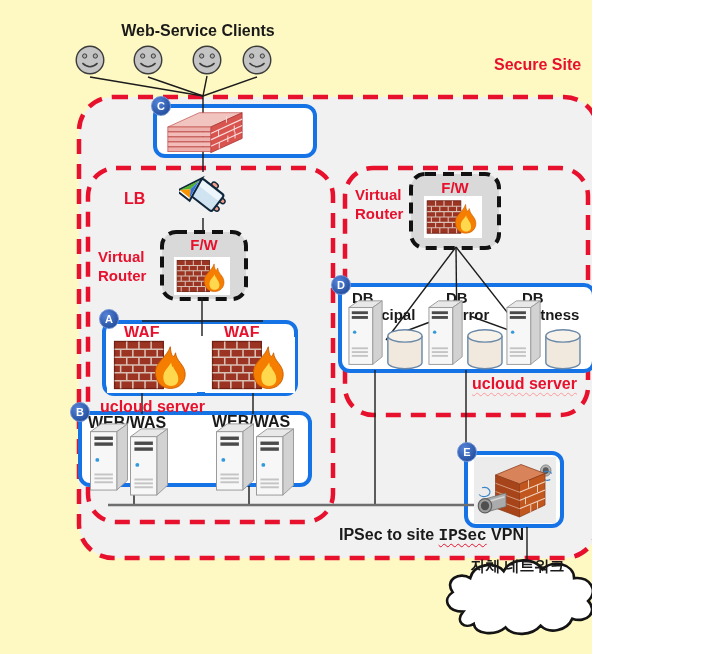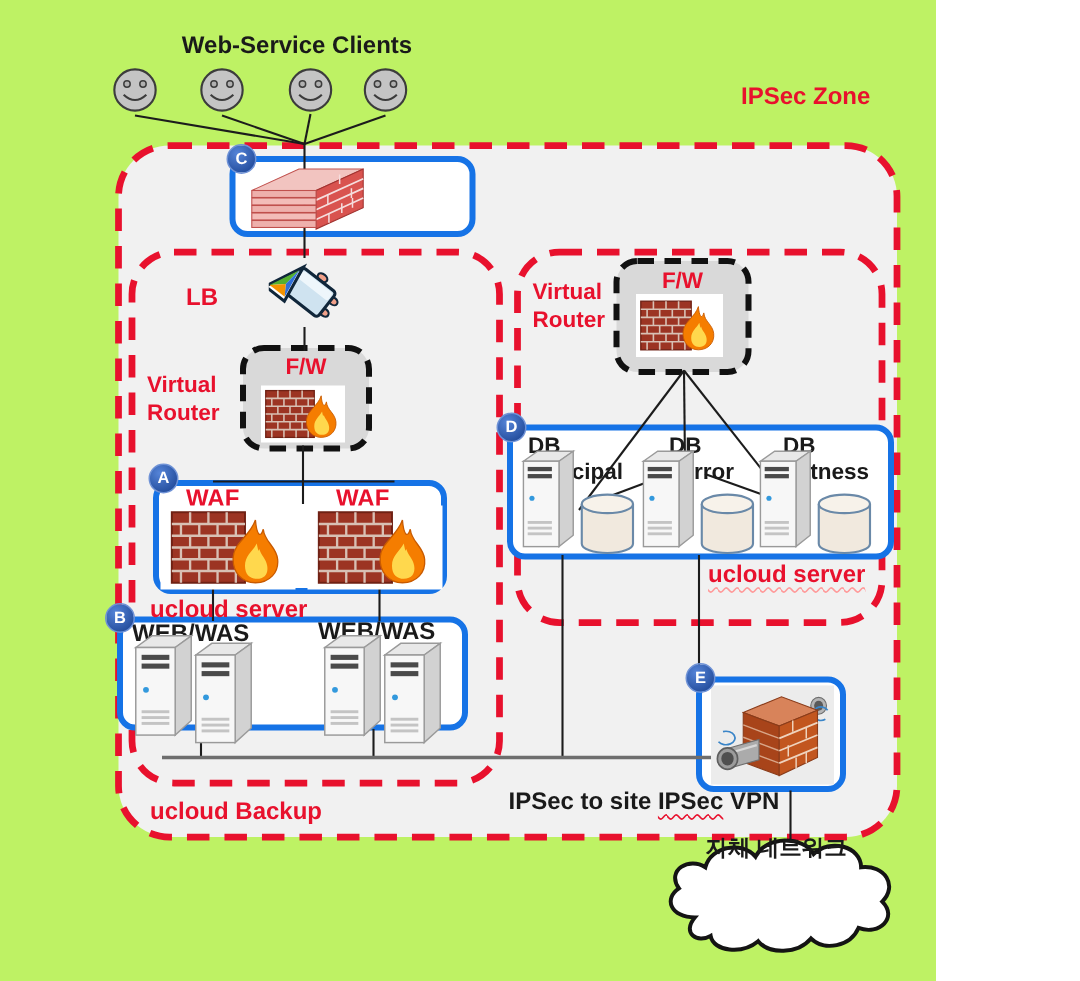--- a/index.html
+++ b/index.html
@@ -1,31 +1,31 @@
 <!DOCTYPE html>
 <html><head>
 <meta charset="utf-8">
 <style>
   html,body{margin:0;padding:0;background:#fff;}
-  .canvas{position:relative;width:592px;height:654px;background:#bef264;overflow:hidden;
-          font-family:"Liberation Sans","DejaVu Sans",sans-serif;padding-left:32px;}
+  .canvas{position:relative;width:592px;height:654px;background:#fef9c3;overflow:hidden;
+          font-family:"Liberation Sans","DejaVu Sans",sans-serif;}
   .layer{position:absolute;left:0;top:0;pointer-events:none;}
   .abs{position:absolute;}
   .lbl{position:absolute;font-weight:bold;white-space:nowrap;color:#1a1a1a;}
   .red{color:#e8112d;}
   .f15{font-size:15px;line-height:17px;}
   .f16{font-size:16px;line-height:18px;}
   .box{position:absolute;background:#fff;border:4px solid #1673e6;border-radius:12px;box-sizing:border-box;}
   .patch{position:absolute;background:#fff;display:flex;align-items:center;justify-content:center;}
   .badge{position:absolute;width:20px;height:20px;border-radius:50%;
          background:radial-gradient(circle at 35% 30%,#5584d8,#173f8d);
          border:1px solid #6f92d6;color:#fff;font:bold 11px/19px "Liberation Sans",sans-serif;
          text-align:center;box-sizing:border-box;}
   .sqred{text-decoration-line:underline;text-decoration-style:wavy;text-decoration-color:#e8112d;
-         text-decoration-thickness:1px;text-underline-offset:3px;}
+         text-decoration-thickness:1px;text-underline-offset:3px;font-family:Liberation Mono, monospace;}
   .sqpink{text-decoration-line:underline;text-decoration-style:wavy;text-decoration-color:#ff9a9a;
          text-decoration-thickness:1px;text-underline-offset:3px;}
   .center{text-align:center;}
 </style>
 </head>
 <body>
 
 <svg style="position:absolute;width:0;height:0" aria-hidden="true">
   <defs>
     <symbol id="sym-client" viewBox="0 0 36 36">
@@ -175,21 +175,21 @@
   <svg class="abs" style="left:132px;top:44px" width="32" height="32">
       <use href="#sym-client"></use>
     </svg>
   <svg class="abs" style="left:191px;top:44px" width="32" height="32">
       <use href="#sym-client"></use>
     </svg>
   <svg class="abs" style="left:241px;top:44px" width="32" height="32">
       <use href="#sym-client"></use>
     </svg>
 
-  <div class="lbl f16 red" style="left:494px;top:56px">IPSec Zone</div>
+  <div class="lbl f16 red" style="left:494px;top:56px">Secure Site</div>
 
   <svg class="abs" style="left:160px;top:107px" width="90" height="50">
       <use href="#sym-utm"></use>
     </svg>
 
   <div class="lbl f16 red" style="left:124px;top:190px">LB</div>
   <svg class="abs" style="left:179px;top:168px" width="48" height="52">
       <use href="#sym-lb"></use>
     </svg>
 
@@ -226,21 +226,20 @@
   <svg class="abs" style="left:126px;top:425px" width="46" height="72">
       <use href="#sym-server"></use>
     </svg>
   <svg class="abs" style="left:212px;top:420px" width="46" height="72">
       <use href="#sym-server"></use>
     </svg>
   <svg class="abs" style="left:252px;top:425px" width="46" height="72">
       <use href="#sym-server"></use>
     </svg>
 
-  <div class="lbl f16 red" style="left:100px;top:533px">ucloud Backup</div>
 
   <div class="lbl f15 red" style="left:355px;top:185px;line-height:19px">
     <div>Virtual</div>
     <div>Router</div>
   </div>
   <div class="lbl f15 red center" style="left:411px;top:179px;width:88px">F/W</div>
   <div class="patch" style="left:424px;top:196px;width:58px;height:42px">
     <svg width="54" height="40">
         <use href="#sym-wallflame"></use>
       </svg>

